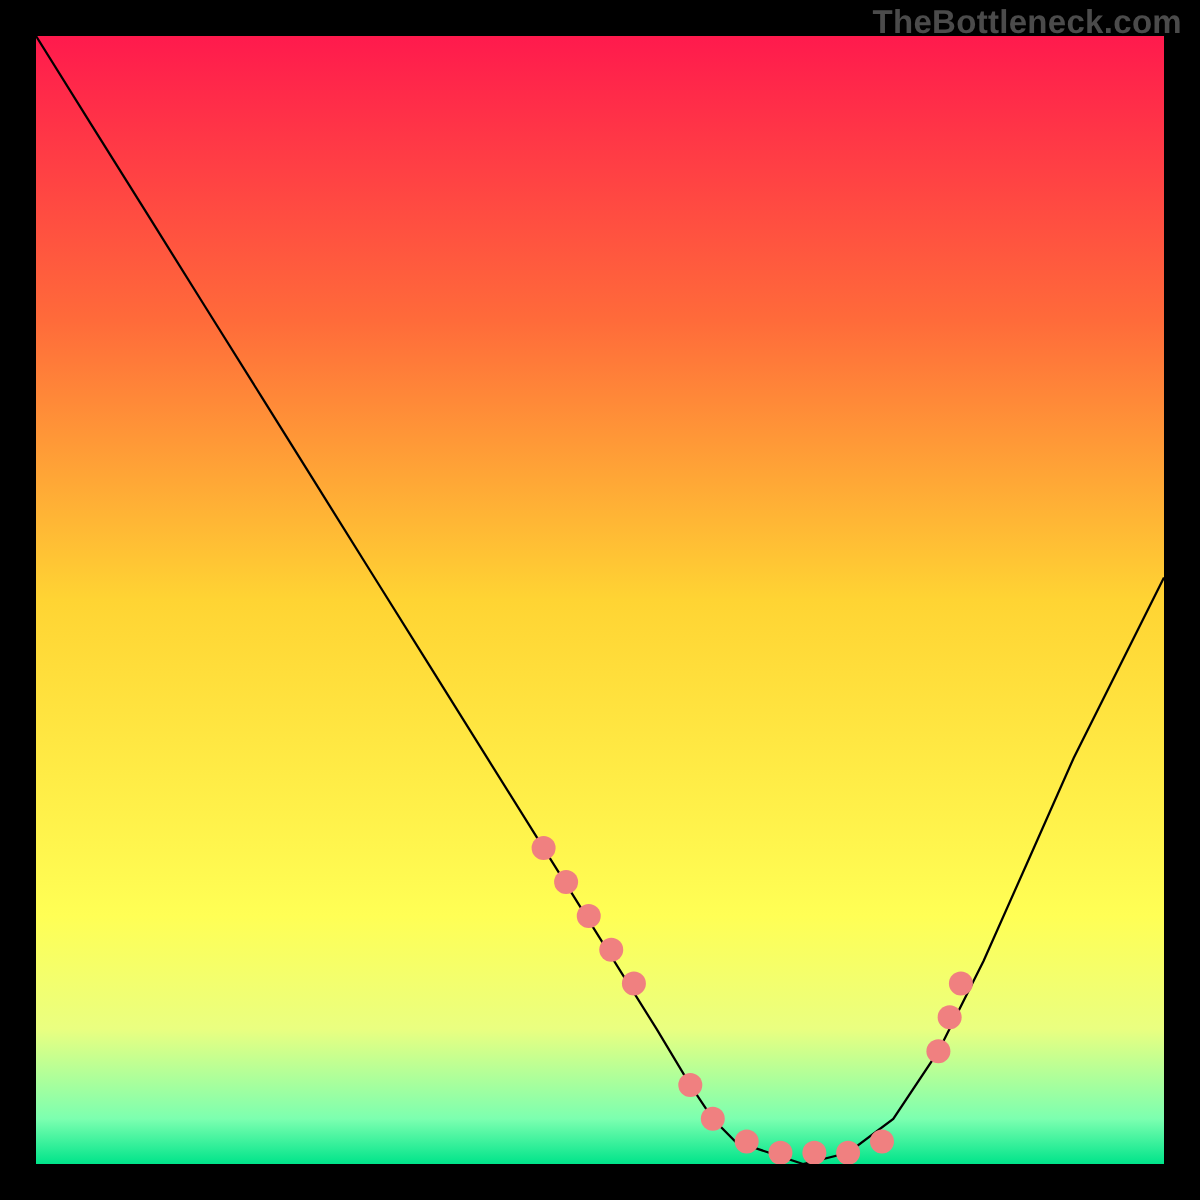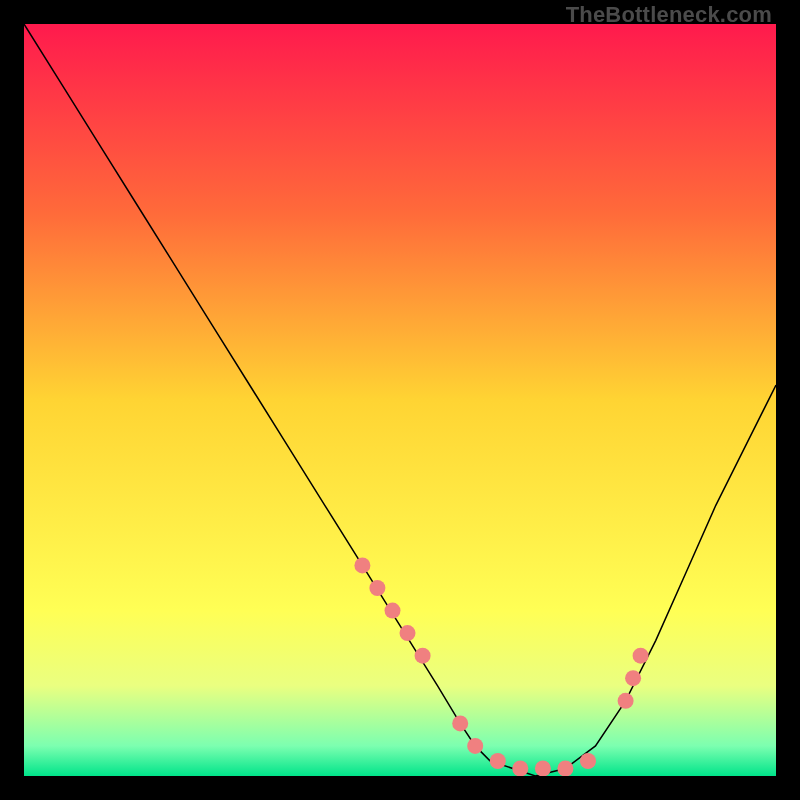--- a/index.html
+++ b/index.html
@@ -29,21 +29,21 @@
   .bg-gradient {
     position: absolute;
     left: 0;
     top: 0;
     width: 752px;
     height: 752px;
   }
   .watermark {
     position: absolute;
     top: 2px;
-    right: 28px;
+    right: 12px;
     color: #4b4b4b;
     font-size: 22px;
     font-weight: 600;
     letter-spacing: 0.2px;
     font-family: Arial, Helvetica, sans-serif;
   }
 </style>
 </head>
 <body>
 

